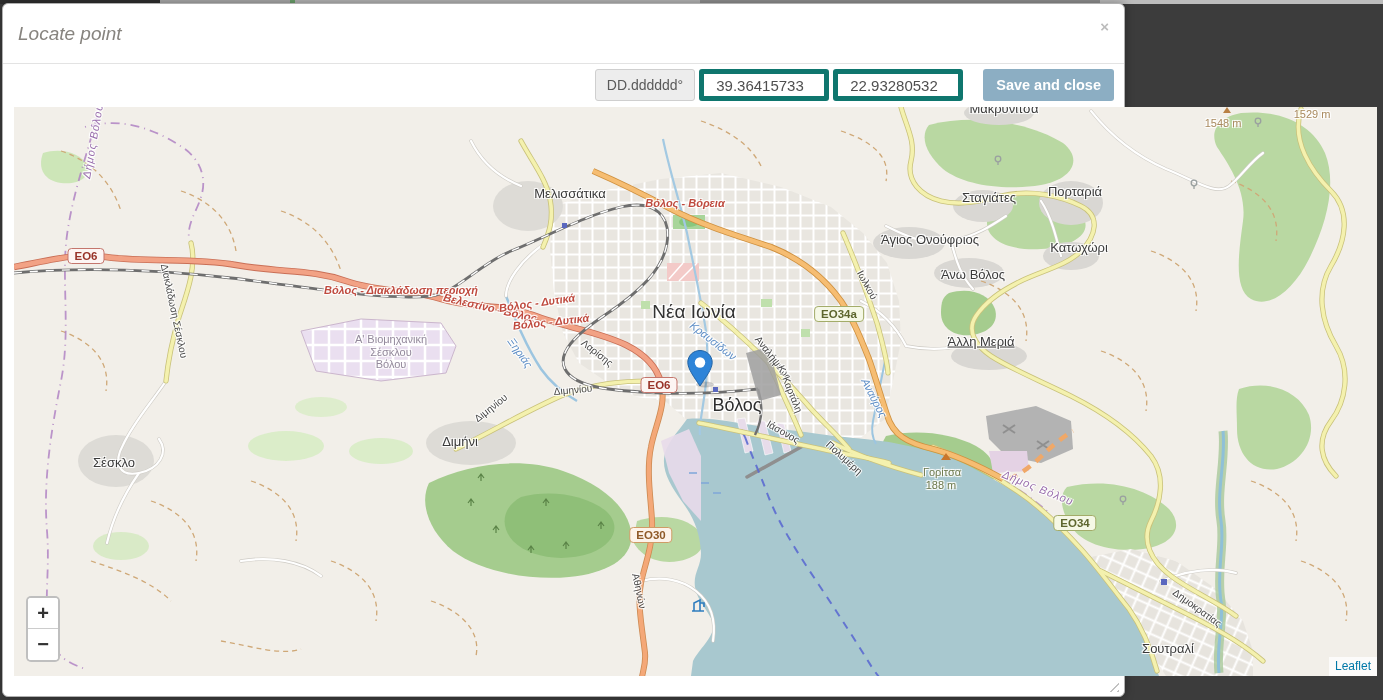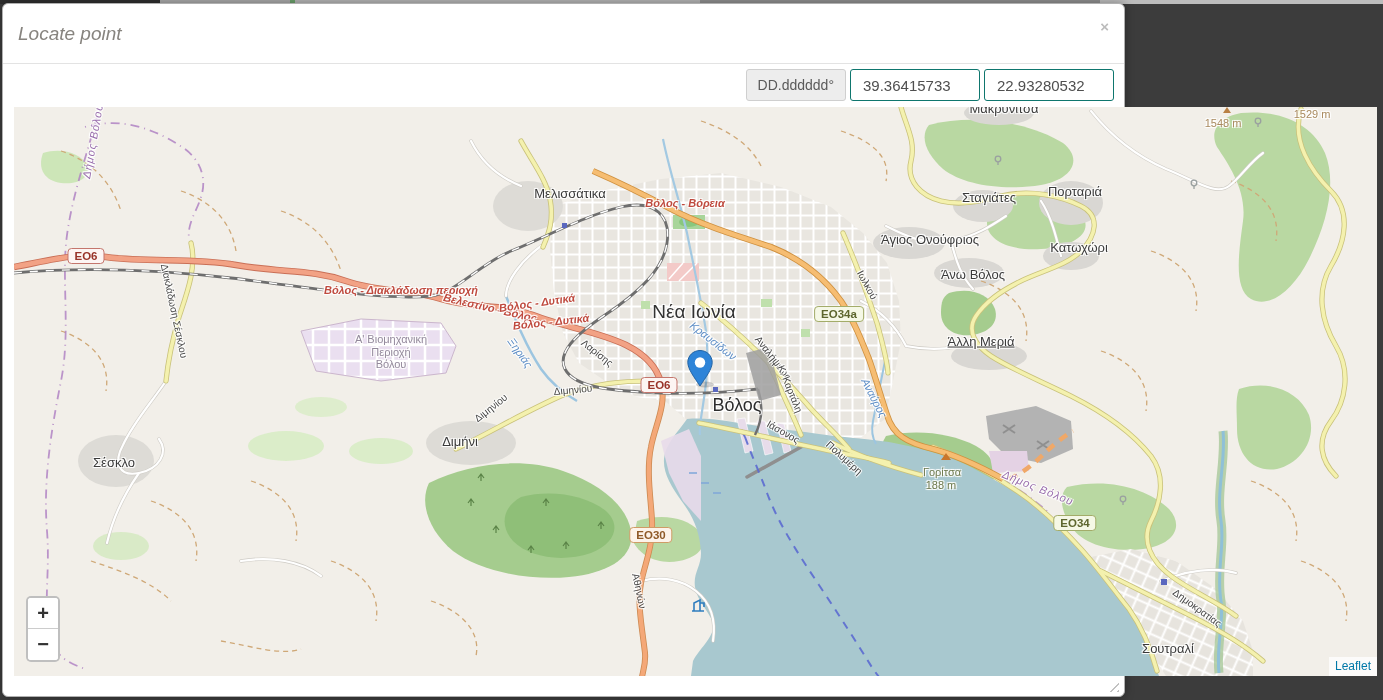--- a/index.html
+++ b/index.html
@@ -9,21 +9,21 @@
     background:linear-gradient(90deg,#2e2e2e 0 160px,#a9a9a9 160px 290px,#6aa06a 290px 295px,
       #b5b5b5 295px 700px,#8f8f8f 700px 1100px,#bdbdbd 1100px 1383px); }
   .dialog { position:absolute; left:2px; top:3px; width:1123px; height:694px;
     background:#fff; border:1px solid #b0b0b0; border-radius:6px; box-shadow:0 0 10px rgba(0,0,0,.35); }
   .dlg-header { position:absolute; left:0; top:0; right:0; height:60px; border-bottom:1px solid #e3e3e3; }
   .dlg-title { position:absolute; left:15px; top:19px; font-size:19px; font-style:italic; color:#87847f; }
   .dlg-close { position:absolute; right:15px; top:14px; font-size:15px; font-weight:bold; color:#bcbcbc; cursor:pointer; }
   .toolbar { position:absolute; top:65px; right:10px; display:flex; align-items:stretch; height:32px; }
   .fmt-btn { background:#ededed; border:1px solid #cfcfcf; border-radius:3px; color:#5a5a5a;
     font-size:14px; padding:0 11px; display:flex; align-items:center; }
-  .coord-input { width:130px; margin-left:4px; border:1px solid #0f766e; border-radius:3px;
+  .coord-input { width:130px; margin-left:4px; border:5px solid #0f766e; border-radius:3px;
     font-size:15px; color:#4f4f4f; padding:0 12px; font-family:"Liberation Sans",sans-serif; }
   .save-btn { margin-left:20px; background:#8caec3; border:none; border-radius:3px; color:#fff;
     font-weight:bold; font-size:14.5px; padding:0 13px; cursor:pointer; }
   .map { position:absolute; left:11px; top:103px; width:1363px; height:569px;
     background:#f2efe9; overflow:hidden; }
   .map svg.base { position:absolute; left:0; top:0; }
   .mlabel { position:absolute; white-space:pre-line; text-align:center; line-height:1.15; pointer-events:none;
     text-shadow:-1px -1px 0 rgba(255,255,255,.85),1px -1px 0 rgba(255,255,255,.85),
       -1px 1px 0 rgba(255,255,255,.85),1px 1px 0 rgba(255,255,255,.85),0 0 3px rgba(255,255,255,.9); }
   .city   { font-size:19px; color:#333; }
@@ -63,20 +63,21 @@
 <div class="dialog">
   <div class="dlg-header">
     <div class="dlg-title">Locate point</div>
     <div class="dlg-close">×</div>
   </div>
 
   <div class="toolbar">
     <div class="fmt-btn">DD.dddddd°</div>
     <input class="coord-input" value="39.36415733" style="">
     <input class="coord-input" value="22.93280532" style="">
+    <button class="save-btn">Save and close</button>
   </div>
 
   <div class="map">
     <svg class="base" width="1363" height="569" viewBox="13 106 1363 569">
       <defs>
         <pattern id="ug" width="13" height="13" patternUnits="userSpaceOnUse">
           <rect width="13" height="13" fill="#e9e6e0"></rect>
             <path d="M0 6.5H13M6.5 0V13" stroke="#fff" stroke-width="2"></path>
         </pattern>
         <pattern id="ug2" width="13" height="13" patternUnits="userSpaceOnUse" patternTransform="rotate(24)">
@@ -295,21 +296,21 @@
         <div class="mlabel town" style="left: 975px; top: 91px; transform: translate(-50%, -50%);">Σταγιάτες</div>
         <div class="mlabel town" style="left: 1061px; top: 85px; transform: translate(-50%, -50%);">Πορταριά</div>
         <div class="mlabel town" style="left: 916px; top: 133px; transform: translate(-50%, -50%);">Άγιος Ονούφριος</div>
         <div class="mlabel town" style="left: 1065px; top: 141px; transform: translate(-50%, -50%);">Κατωχώρι</div>
         <div class="mlabel town" style="left: 959px; top: 168px; transform: translate(-50%, -50%);">Άνω Βόλος</div>
         <div class="mlabel town" style="left: 967px; top: 235px; transform: translate(-50%, -50%); text-decoration: underline;">Άλλη Μεριά</div>
         <div class="mlabel town" style="left: 100px; top: 356px; transform: translate(-50%, -50%);">Σέσκλο</div>
         <div class="mlabel town" style="left: 446px; top: 335px; transform: translate(-50%, -50%);">Διμήνι</div>
         <div class="mlabel town" style="left: 1154px; top: 542px; transform: translate(-50%, -50%);">Σουτραλί</div>
         <div class="mlabel area" style="left: 377px; top: 245px; transform: translate(-50%, -50%);">Α' Βιομηχανική
-Περιοχή
+Σέσκλου
 Βόλου</div>
         <div class="mlabel rdred" style="left: 671px; top: 96px; transform: translate(-50%, -50%);">Βόλος - Βόρεια</div>
         <div class="mlabel rdred" style="left: 387px; top: 183px; transform: translate(-50%, -50%);">Βόλος - Διακλάδωση περιοχή</div>
         <div class="mlabel rdred" style="left: 476px; top: 201px; transform: translate(-50%, -50%) rotate(13deg);">Βελεστίνο - Βόλος</div>
         <div class="mlabel rdred" style="left: 523px; top: 196px; transform: translate(-50%, -50%) rotate(-8deg);">Βόλος - Δυτικά</div>
         <div class="mlabel rdred" style="left: 537px; top: 215px; transform: translate(-50%, -50%) rotate(-6deg);">Βόλος - Δυτικά</div>
         <div class="mlabel st" style="left: 583px; top: 246px; transform: translate(-50%, -50%) rotate(38deg);">Λαρίσης</div>
         <div class="mlabel st" style="left: 559px; top: 283px; transform: translate(-50%, -50%) rotate(-5deg);">Διμηνίου</div>
         <div class="mlabel st" style="left: 477px; top: 301px; transform: translate(-50%, -50%) rotate(-38deg);">Διμηνίου</div>
         <div class="mlabel st" style="left: 759px; top: 251px; transform: translate(-50%, -50%) rotate(52deg);">Αναλήψεως</div>

